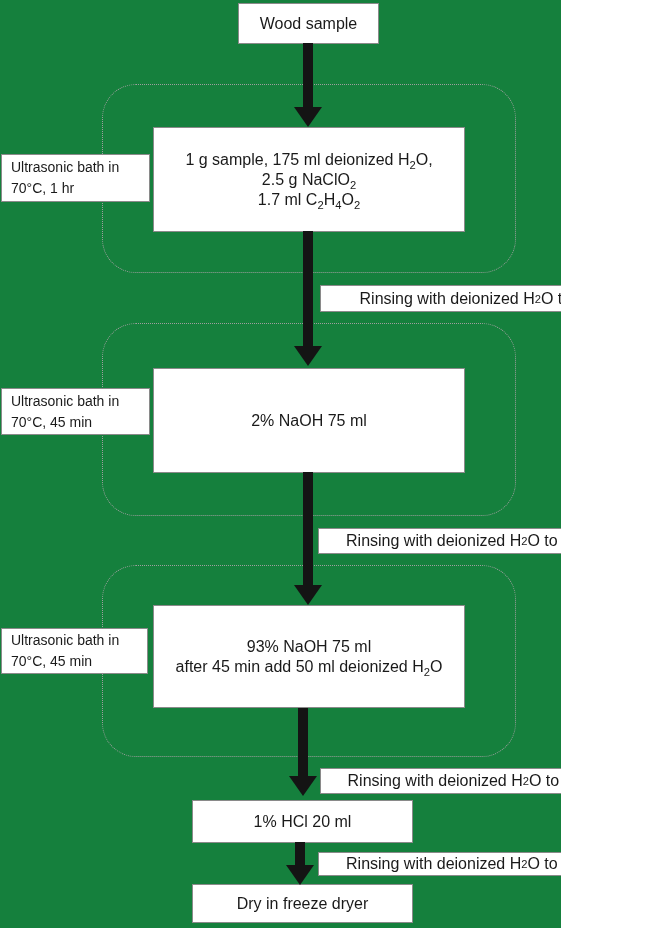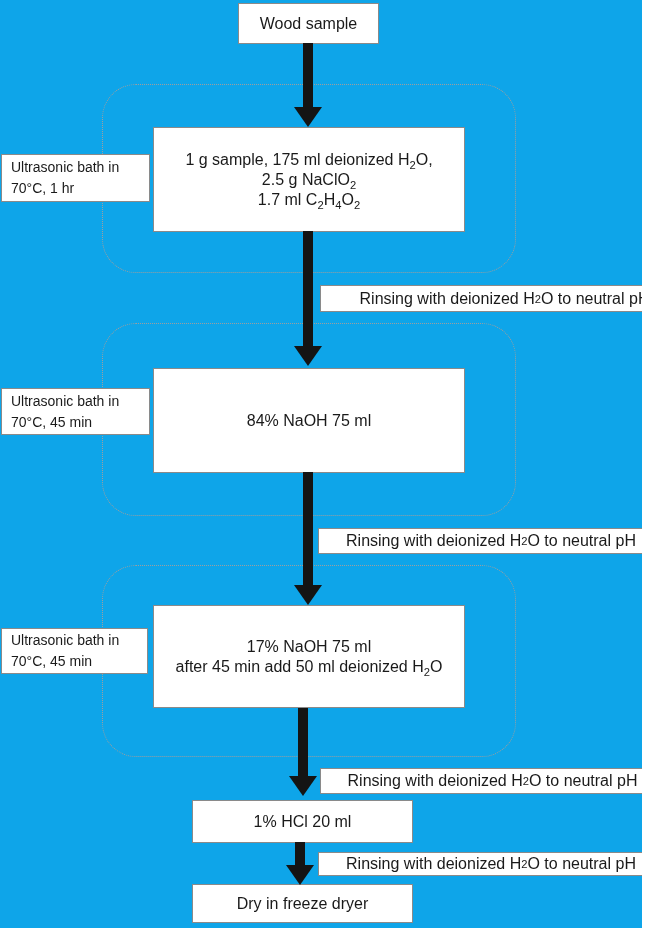--- a/index.html
+++ b/index.html
@@ -1,20 +1,20 @@
 <!DOCTYPE html>
 <html><head>
 <meta charset="utf-8">
 <style>
   html, body { margin: 0; padding: 0; background: #ffffff; }
   .canvas {
     position: relative;
-    width: 642px;
+    width: 561px;
     height: 928px;
-    background: #0ea5e9;
+    background: #15803d;
     font-family: "Liberation Sans", sans-serif;
     color: #1a1a1a;
     overflow: hidden;
   }
   .box {
     position: absolute;
     box-sizing: border-box;
     background: #ffffff;
     border: 1px solid #8a8a8a;
     display: flex;
@@ -116,34 +116,34 @@
 70°C, 1 hr</div>
 
   <div class="arrow" style="left:294px; top:231px; height:135px;">
     <div class="arrow-shaft"></div>
     <div class="arrow-head"></div>
   </div>
   <div class="rinse-label" style="left:320px; top:285px; width:345px; height:27px;padding-left:24px;">Rinsing with deionized H<sub>2</sub>O to neutral pH</div>
 
   <div class="group" style="left:102px; top:323px; width:414px; height:193px;"></div>
   <div class="box" style="left:153px; top:368px; width:312px; height:105px;">
-    <span>84% NaOH 75 ml</span>
+    <span>2% NaOH 75 ml</span>
   </div>
   <div class="side-label" style="left:1px; top:388px; width:149px; height:47px;">Ultrasonic bath in
 70°C, 45 min</div>
 
   <div class="arrow" style="left:294px; top:472px; height:133px;">
     <div class="arrow-shaft"></div>
     <div class="arrow-head"></div>
   </div>
   <div class="rinse-label" style="left:318px; top:528px; width:346px; height:26px;">Rinsing with deionized H<sub>2</sub>O to neutral pH</div>
 
   <div class="group" style="left:102px; top:565px; width:414px; height:192px;"></div>
   <div class="box" style="left:153px; top:605px; width:312px; height:103px;">
-    <span>17% NaOH 75 ml</span>
+    <span>93% NaOH 75 ml</span>
     <span>after 45 min add 50 ml deionized H<sub>2</sub>O</span>
   </div>
   <div class="side-label" style="left:1px; top:628px; width:147px; height:46px;">Ultrasonic bath in
 70°C, 45 min</div>
 
   <div class="arrow" style="left:289px; top:708px; height:88px;">
     <div class="arrow-shaft"></div>
     <div class="arrow-head"></div>
   </div>
   <div class="rinse-label" style="left:320px; top:768px; width:345px; height:26px;">Rinsing with deionized H<sub>2</sub>O to neutral pH</div>

